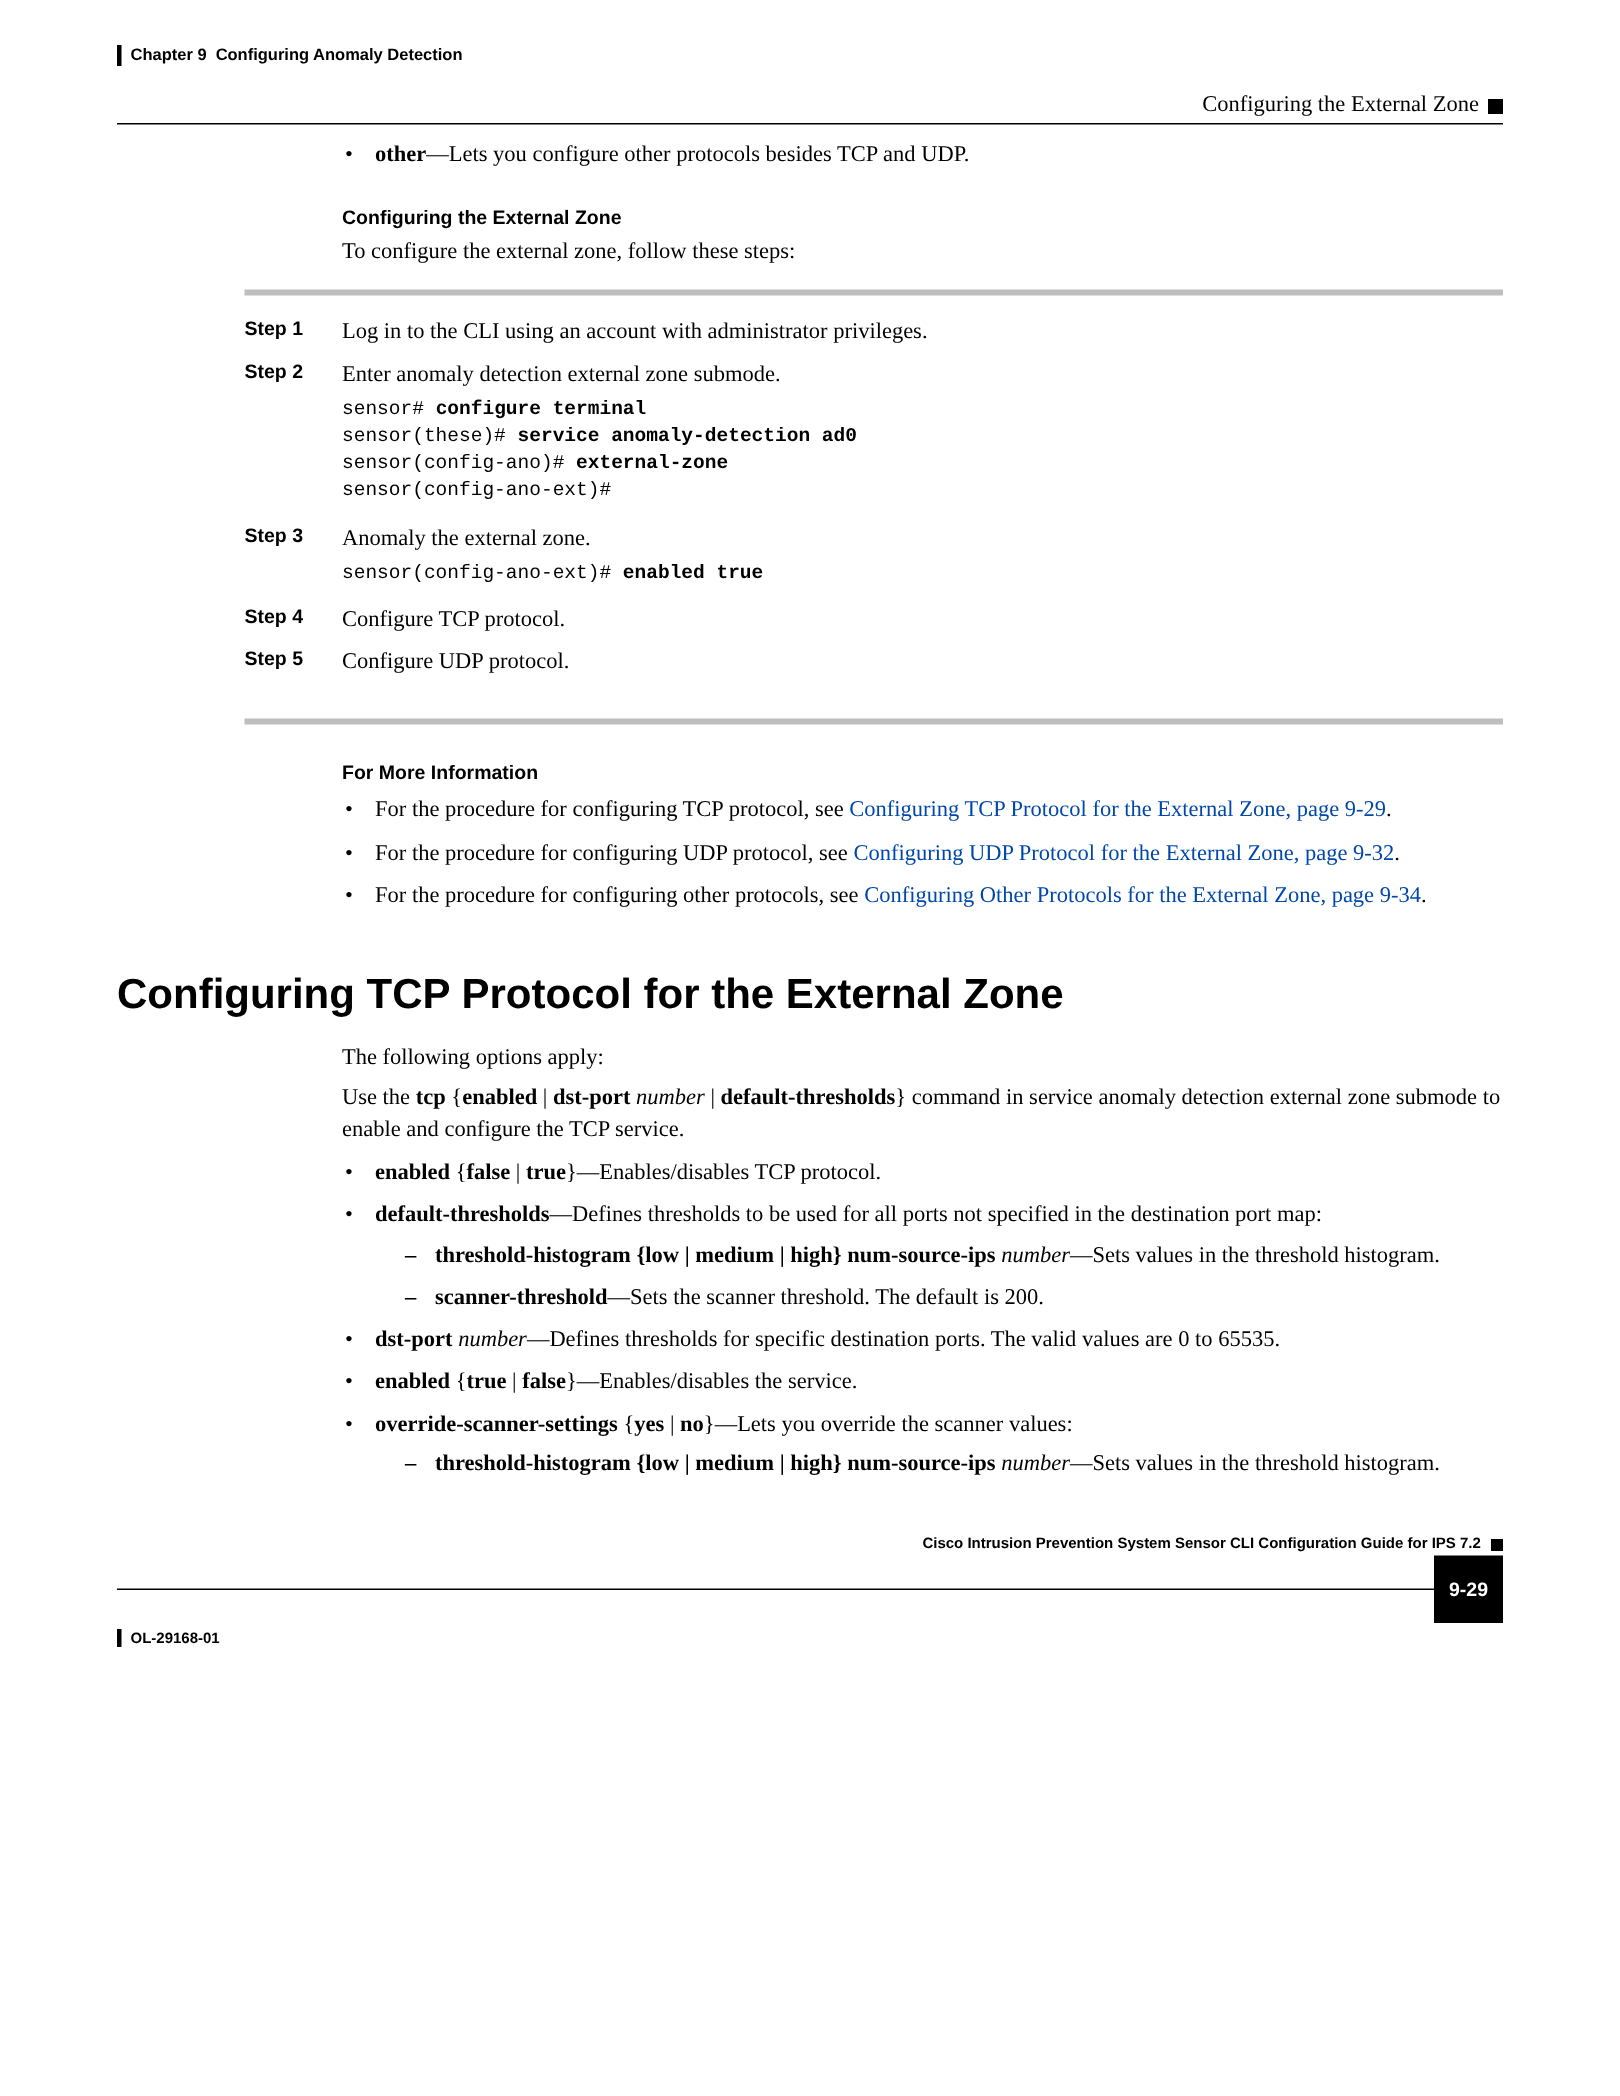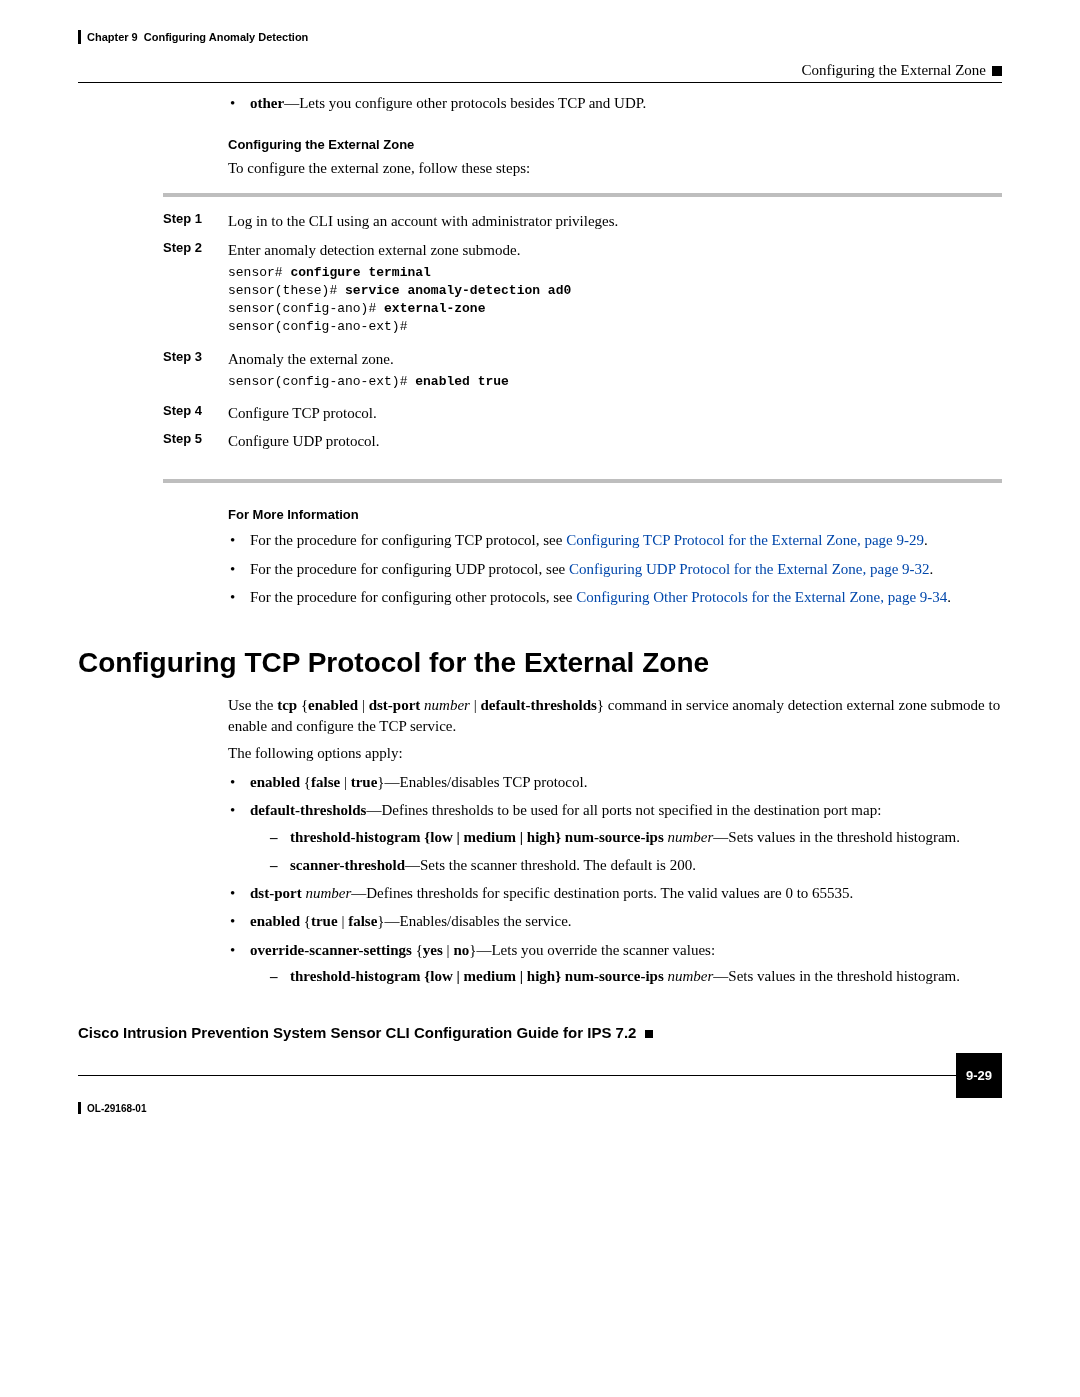--- a/index.html
+++ b/index.html
@@ -125,25 +125,25 @@
     margin: 40px 0 16px -150px;
   }
   p.body {
     line-height: 1.4;
     margin: 6px 0;
   }
   .footer {
     margin-top: 38px;
   }
   .footer-top {
-    text-align: left;
-    font-family: Arial, Helvetica, sans-serif;
-    font-size: 15px;
-    font-weight: bold;
-    margin-bottom: 12px;
+    text-align: right;
+    font-family: Arial, Helvetica, sans-serif;
+    font-size: 10px;
+    font-weight: bold;
+    margin-bottom: 2px;
   }
   .footer-bar {
     display: flex;
     align-items: center;
   }
   .footer-bar .line {
     flex: 1;
     height: 1px;
     background: #000;
   }
@@ -250,25 +250,25 @@
       <li>
         <span>For the procedure for configuring UDP protocol, see </span><span class="blue">Configuring UDP Protocol for the External Zone, page 9-32</span>.
       </li>
       <li>
         <span>For the procedure for configuring other protocols, see </span><span class="blue">Configuring Other Protocols for the External Zone, page 9-34</span>.
       </li>
     </ul>
 
     <div class="h1">Configuring TCP Protocol for the External Zone</div>
 
+    <p class="body">The following options apply:</p>
+
     <p class="body">
       <span>Use the </span><b>tcp</b><span> {</span><b>enabled</b><span> | </span><b>dst-port</b><i> number</i><span> | </span><b>default-thresholds</b><span>} command in service anomaly detection external zone submode to enable and configure the TCP service.</span>
     </p>
-
-    <p class="body">The following options apply:</p>
 
     <ul class="bullet">
       <li>
         <b>enabled</b><span> {</span><b>false</b><span> | </span><b>true</b><span>}—Enables/disables TCP protocol.</span>
       </li>
       <li>
         <b>default-thresholds</b><span>—Defines thresholds to be used for all ports not specified in the destination port map:</span>
         <ul class="dash">
           <li>
             <b>threshold-histogram {low | medium | high} num-source-ips</b><i> number</i><span>—Sets values in the threshold histogram.</span>

